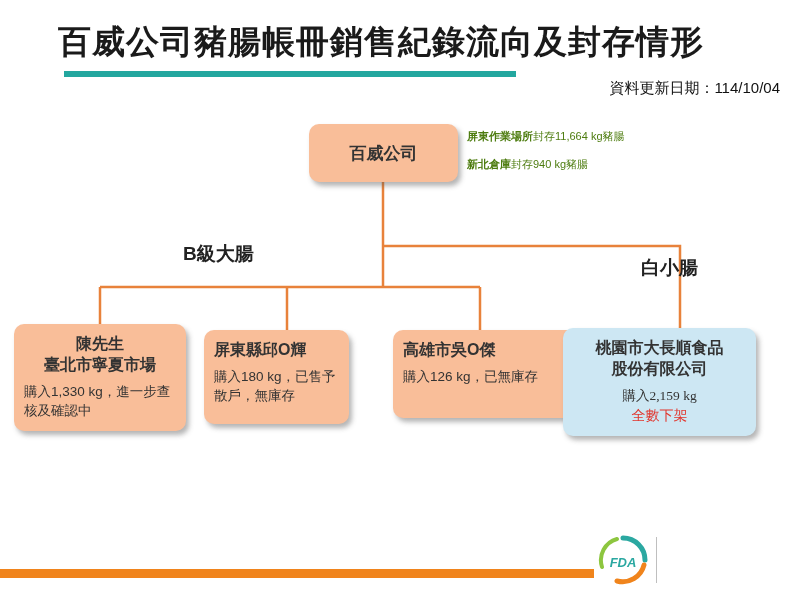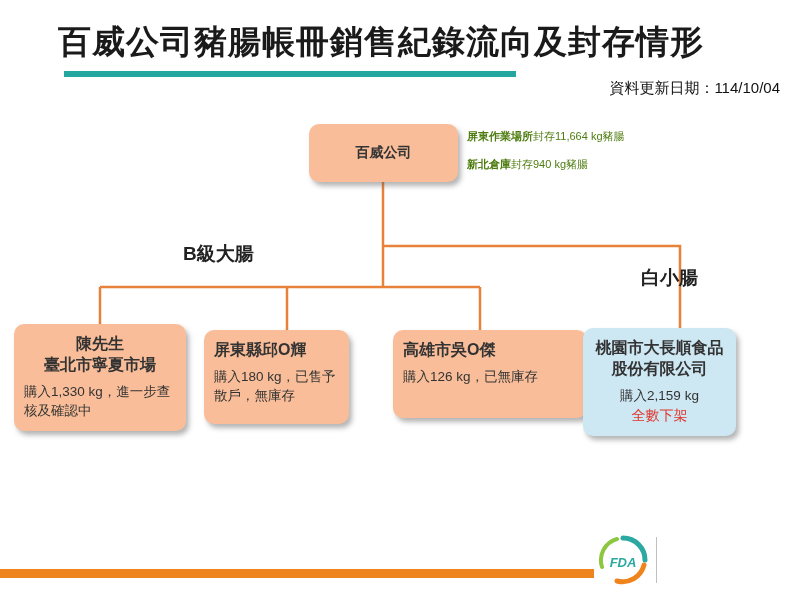--- a/index.html
+++ b/index.html
@@ -9,42 +9,42 @@
 
   .title { position:absolute; left:58px; top:20px; font-size:33px; font-weight:bold; color:#1a1a1a; letter-spacing:1px; white-space:nowrap; }
   .title-underline { position:absolute; left:64px; top:71px; width:452px; height:6px; background:#23A79F; }
   .update-date { position:absolute; top:79px; right:20px; font-size:15px; color:#111; }
 
   .connectors { position:absolute; left:0; top:0; pointer-events:none; }
 
   .root-box { position:absolute; left:309px; top:124px; width:149px; height:58px; background:#F9BE99;
               border-radius:10px; box-shadow:3px 4px 5px rgba(90,90,90,.45);
               display:flex; align-items:center; justify-content:center;
-              font-size:14px; font-weight:bold; color:#333; }
+              font-size:17px; font-weight:bold; color:#333; }
 
   .root-notes { position:absolute; left:467px; top:129px; font-size:11px; color:#4d7c0f; }
   .root-notes .note { margin-bottom:13px; }
   .root-notes .b { font-weight:bold; }
 
   .branch-label { position:absolute; font-size:19px; font-weight:bold; color:#222; }
   .branch-label.left  { left:183px; top:241px; }
-  .branch-label.right { left:641px; top:265px; }
+  .branch-label.right { left:641px; top:255px; }
 
   .node { position:absolute; border-radius:10px; box-shadow:3px 4px 5px rgba(90,90,90,.45); padding:10px; color:#333; }
   .node.orange { background:#F9BE99; }
   .node.blue   { background:#CDE7F3; }
   .node-title  { font-size:16px; font-weight:bold; line-height:1.3; }
   .node-detail { font-size:13.5px; margin-top:6px; line-height:1.45; }
   .node-status { font-size:14px; color:#E1352C; text-align:center; margin-top:2px; }
   .center { text-align:center; }
 
   .node1 { left:14px;  top:324px; width:172px; min-height:104px; }
   .node2 { left:204px; top:330px; width:145px; min-height:94px; }
   .node3 { left:393px; top:330px; width:194px; min-height:88px; }
-  .node4 { left:583px; top:328px; width:153px; min-height:108px; }
+  .node4 { left:563px; top:328px; width:193px; min-height:108px;font-family:Liberation Serif, serif; }
 
   .footer-bar { position:absolute; left:0; top:569px; width:594px; height:9px; background:#F0841C; }
   .footer-logo-block { position:absolute; left:597px; top:534px; display:flex; align-items:center; gap:7px; }
   .footer-divider { width:1px; height:46px; background:#bfbfbf; }
   .org1 { font-size:13px;  font-weight:bold; letter-spacing:4px;   color:#333; white-space:nowrap; }
   .org2 { font-size:16.5px;font-weight:bold; letter-spacing:1.5px; color:#333; white-space:nowrap; }
   .org3 { font-size:7.5px; color:#8a8a8a; margin-top:1px; white-space:nowrap; }
 </style>
 </head>
 <body>

